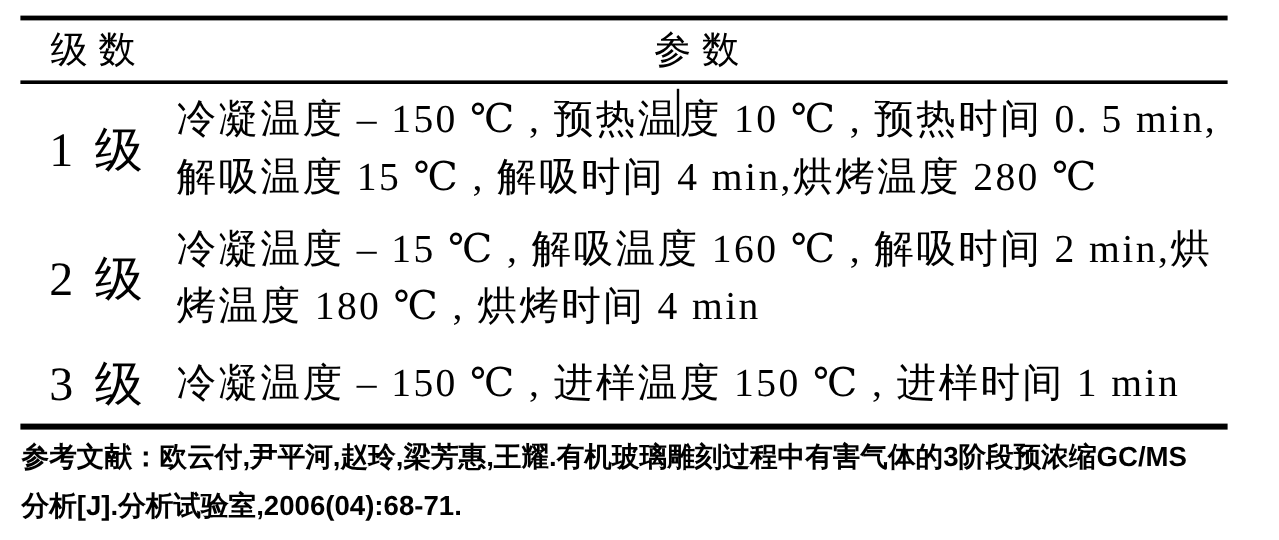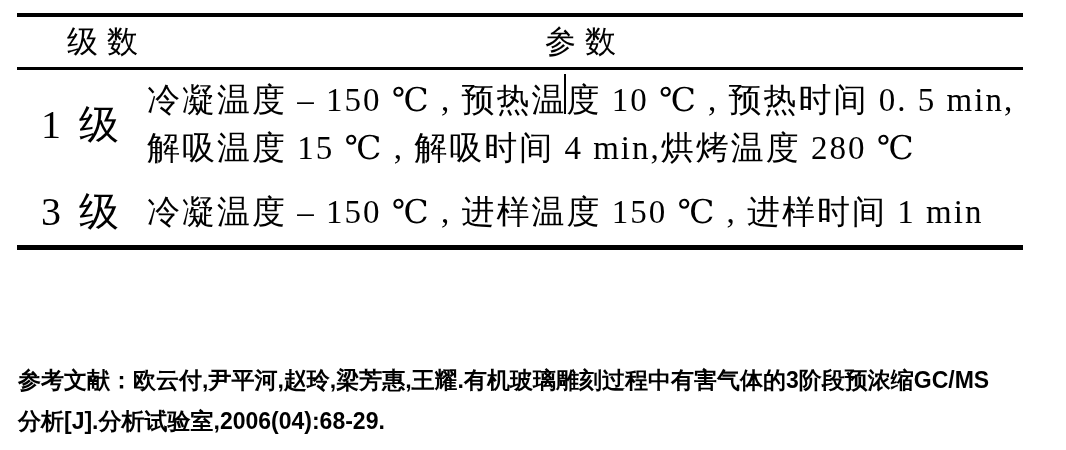--- a/index.html
+++ b/index.html
@@ -37,21 +37,20 @@
     text-align: center;
   }
   .param-col {
     flex: 1 1 auto;
     min-width: 0;
   }
   .th {
     font-size: 31px;
     letter-spacing: 9px;
     white-space: nowrap;
-    text-align: right;
   }
   .header-row .param-col { text-align: center; }
 
   .trow {
     display: flex;
     align-items: center;
     padding: 6px 0;
   }
   .lvl-cell {
     font-size: 40px;
@@ -100,28 +99,35 @@
   </div>
 
   <div class="trow">
     <div class="lvl-col lvl-cell">1 级</div>
     <div class="param-col">
       <div class="pline">冷凝温度 – 150 ℃ , 预热温度 10 ℃ , 预热时间 0. 5 min,</div>
       <div class="pline">解吸温度 15 ℃ , 解吸时间 4 min,烘烤温度 280 ℃</div>
     </div>
   </div>
 
+  <div class="trow">
+    <div class="lvl-col lvl-cell">2 级</div>
+    <div class="param-col">
+      <div class="pline">冷凝温度 – 15 ℃ , 解吸温度 160 ℃ , 解吸时间 2 min,烘</div>
+      <div class="pline">烤温度 180 ℃ , 烘烤时间 4 min</div>
+    </div>
+  </div>
 
   <div class="trow">
     <div class="lvl-col lvl-cell">3 级</div>
     <div class="param-col">
       <div class="pline">冷凝温度 – 150 ℃ , 进样温度 150 ℃ , 进样时间 1 min</div>
     </div>
   </div>
 
 </div>
 
 <div class="caret"></div>
 
 <div class="reference">
   <div>参考文献：欧云付,尹平河,赵玲,梁芳惠,王耀.有机玻璃雕刻过程中有害气体的3阶段预浓缩GC/MS</div>
-  <div>分析[J].分析试验室,2006(04):68-29.</div>
+  <div>分析[J].分析试验室,2006(04):68-71.</div>
 </div>
 
 </body></html>

